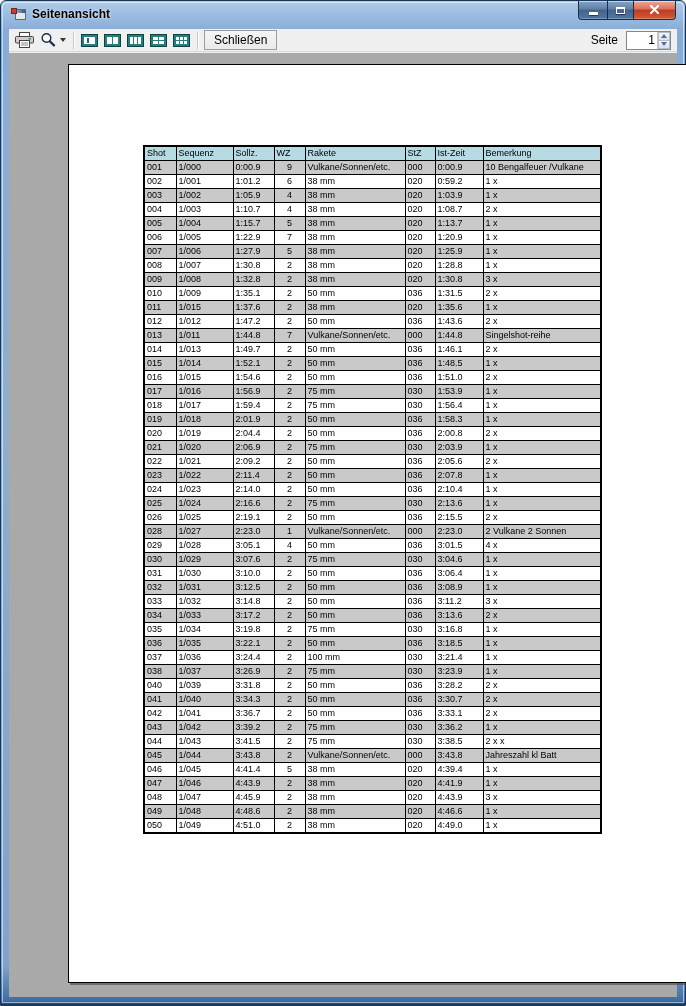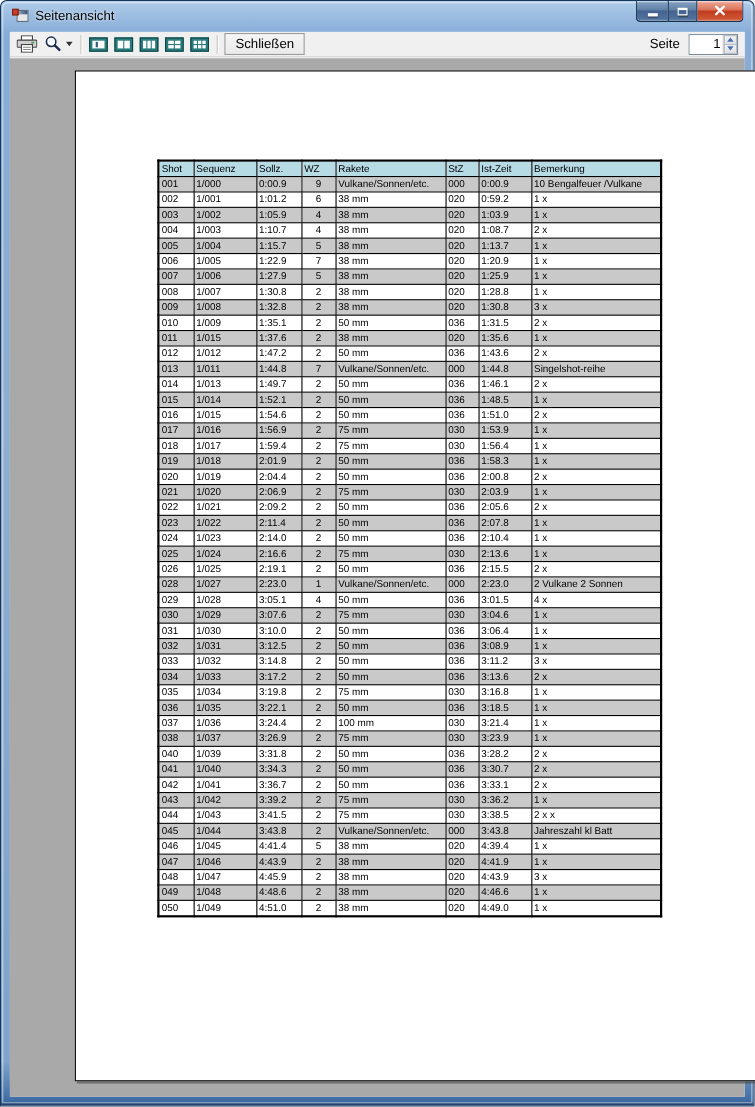--- a/index.html
+++ b/index.html
@@ -8,21 +8,21 @@
 
   
   .window{ position:absolute; inset:0; width:686px; height:1006px;
     background:linear-gradient(180deg,#AFCBE9 0%,#86ACD7 3%,#8FAECF 40%,#7FA3CC 96%,#3E6CA4 99.6%,#16365C 100%);
     border:1px solid #16365C; border-radius:6px 6px 0 0; }
   .window::before{ 
     content:""; position:absolute; inset:1px 1px 2px 1px;
     border:1px solid rgba(255,255,255,.55); border-radius:5px 5px 0 0; pointer-events:none; }
 
   
-  .titlebar{ position:relative; height:28px; }
+  .titlebar{ position:relative; height:28px;font-weight:bold; }
   .app-icon{ position:absolute; left:10px; top:7px; width:15px; height:13px; }
   .app-icon .win{ position:absolute; left:4px; top:1px; width:11px; height:11px;
     background:#E8E8E8; border:1px solid #5A6B80; }
   .app-icon .win::before{ content:""; position:absolute; left:0; right:0; top:0; height:3px;
     background:linear-gradient(90deg,#9AB0C8,#39517A); }
   .app-icon .red{ position:absolute; left:0; top:0; width:6px; height:6px;
     background:#C8402C; border:1px solid #7E2013; }
   .title-text{ position:absolute; left:31px; top:6px; font-size:12px; color:#000;
     text-shadow:0 0 3px rgba(255,255,255,.9); }
 

